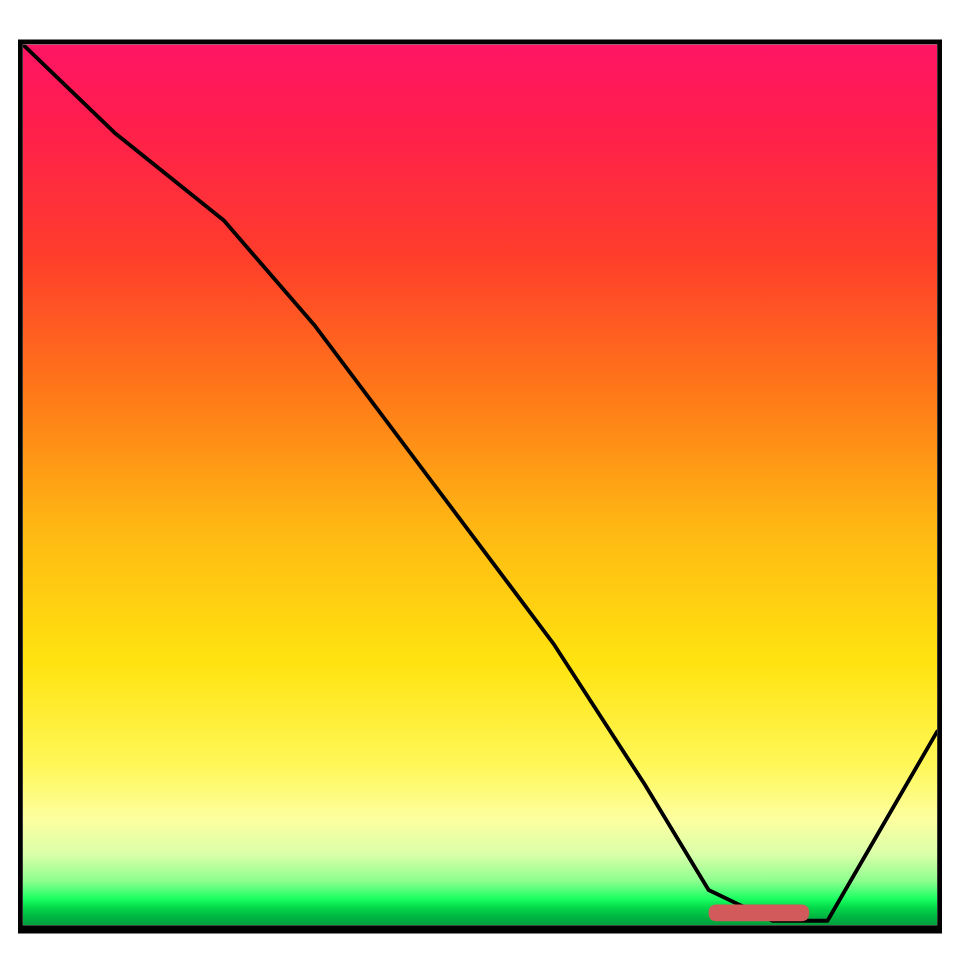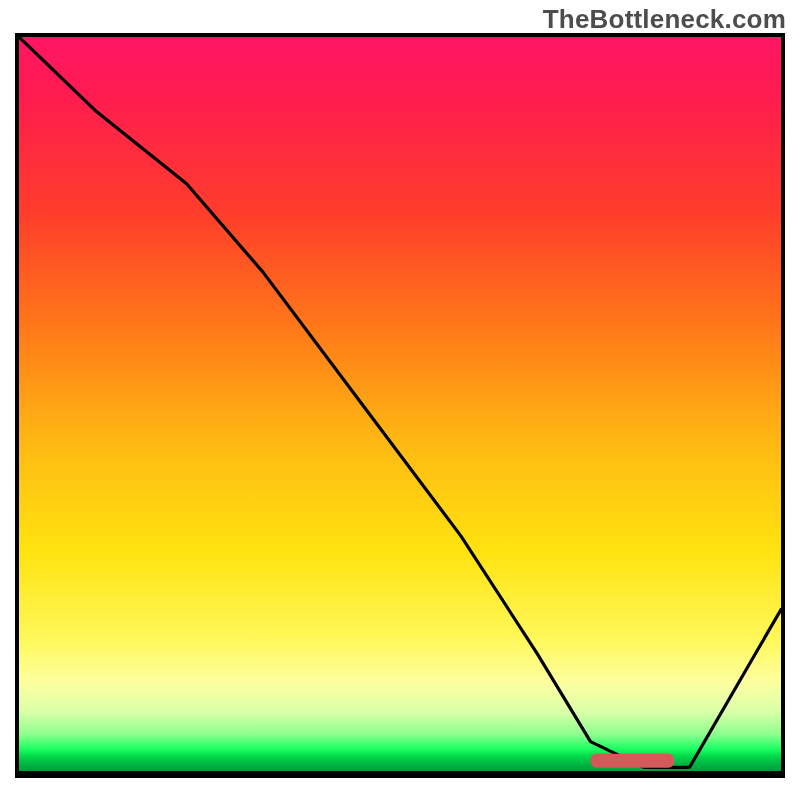--- a/index.html
+++ b/index.html
@@ -79,21 +79,20 @@
     stroke: none;
     rx: 6;
     ry: 6;
   }
 </style>
 </head>
 <body>
 
 <div class="chart-container">
 
-  <div class="watermark">TheBottleneck.com</div>
 
   <div class="plot-area">
     <div class="gradient-bg"></div>
 
     <svg class="overlay" viewBox="0 0 762 734" preserveAspectRatio="none">
       <path class="curve-path" d="M0.0 0.0 L76.2 73.4 L167.6 146.8 L243.8 234.9 L342.9 367.0 L442.0 499.1 L518.2 616.6 L571.5 704.6 L624.8 730.3 L670.6 730.3 L762.0 572.5"></path>
       <rect class="marker-rect" x="571.5" y="716.7" width="83.8" height="14" rx="7" ry="7"></rect>
     </svg>
   </div>
 

